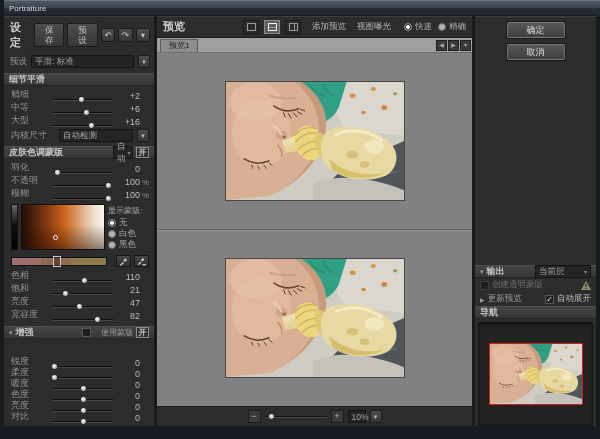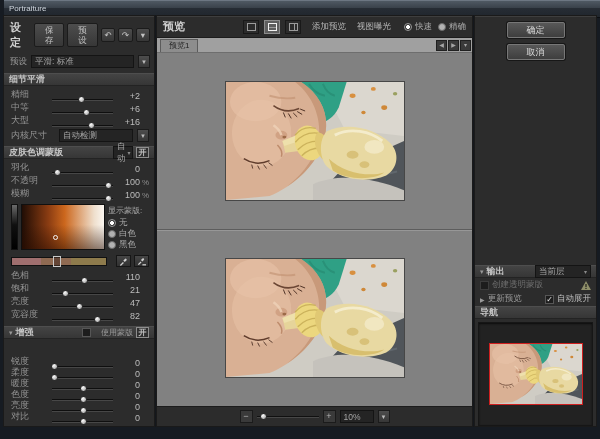--- a/index.html
+++ b/index.html
@@ -94,21 +94,21 @@
   .pane1{border-bottom:1px solid #5d5d5d;}
   .pane2{border-top:1px solid #979797;}
   .pimgwrap{border:1px solid #474747;line-height:0;}
   .cbottom{height:20px;flex:none;display:flex;align-items:center;justify-content:center;gap:4px;
     border-top:1px solid #1c1c1c;background:#2c2c2c;}
   .zbtn{width:13px;height:13px;background:#3a3a3a;border:1px solid #1b1b1b;color:#b5b5b5;
     font-size:9px;line-height:11px;text-align:center;}
   .ztrack{width:62px;height:2px;background:#101010;border-bottom:1px solid #474747;position:relative;}
   .zhandle{position:absolute;left:6%;top:-3px;width:7px;height:7px;border-radius:50%;
     background:radial-gradient(circle at 35% 30%,#fff,#bbb 60%,#888);border:1px solid #2e2e2e;}
-  .zselect{width:34px;}
+  .zselect{width:18px;}
   
   .rp-header{display:flex;align-items:baseline;gap:6px;padding:6px 5px 2px 6px;flex:none;}
   .brand{font-size:9px;letter-spacing:.4px;color:#d2d2d2;margin-right:auto;white-space:nowrap;}
   .rlink{font-size:8.5px;color:#b5b5b5;}
   .okbtn{width:58px;height:16px;margin:6px auto 0;background:linear-gradient(#585858,#3e3e3e);
     border:1px solid #777;box-shadow:0 0 0 1px #171717;border-radius:2px;color:#ddd;
     font-size:9px;line-height:14px;text-align:center;flex:none;}
   .rspacer{flex:1;}
   .rrowline{display:flex;align-items:center;gap:3px;padding:0 5px;height:14px;flex:none;font-size:8.5px;}
   .dimtext{color:#6e6e6e;text-align:right;}

